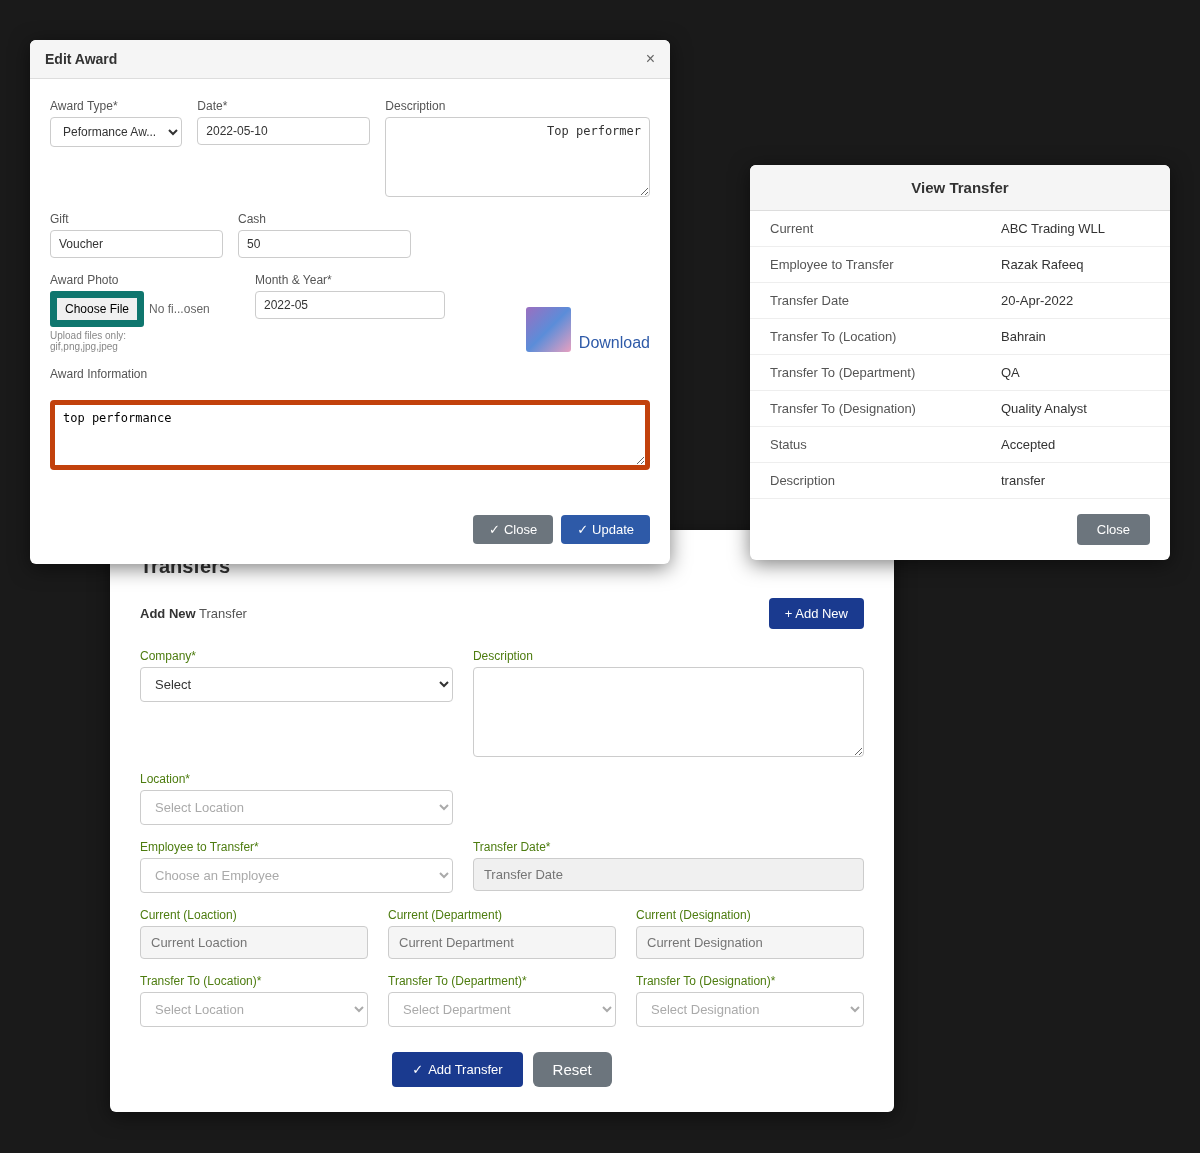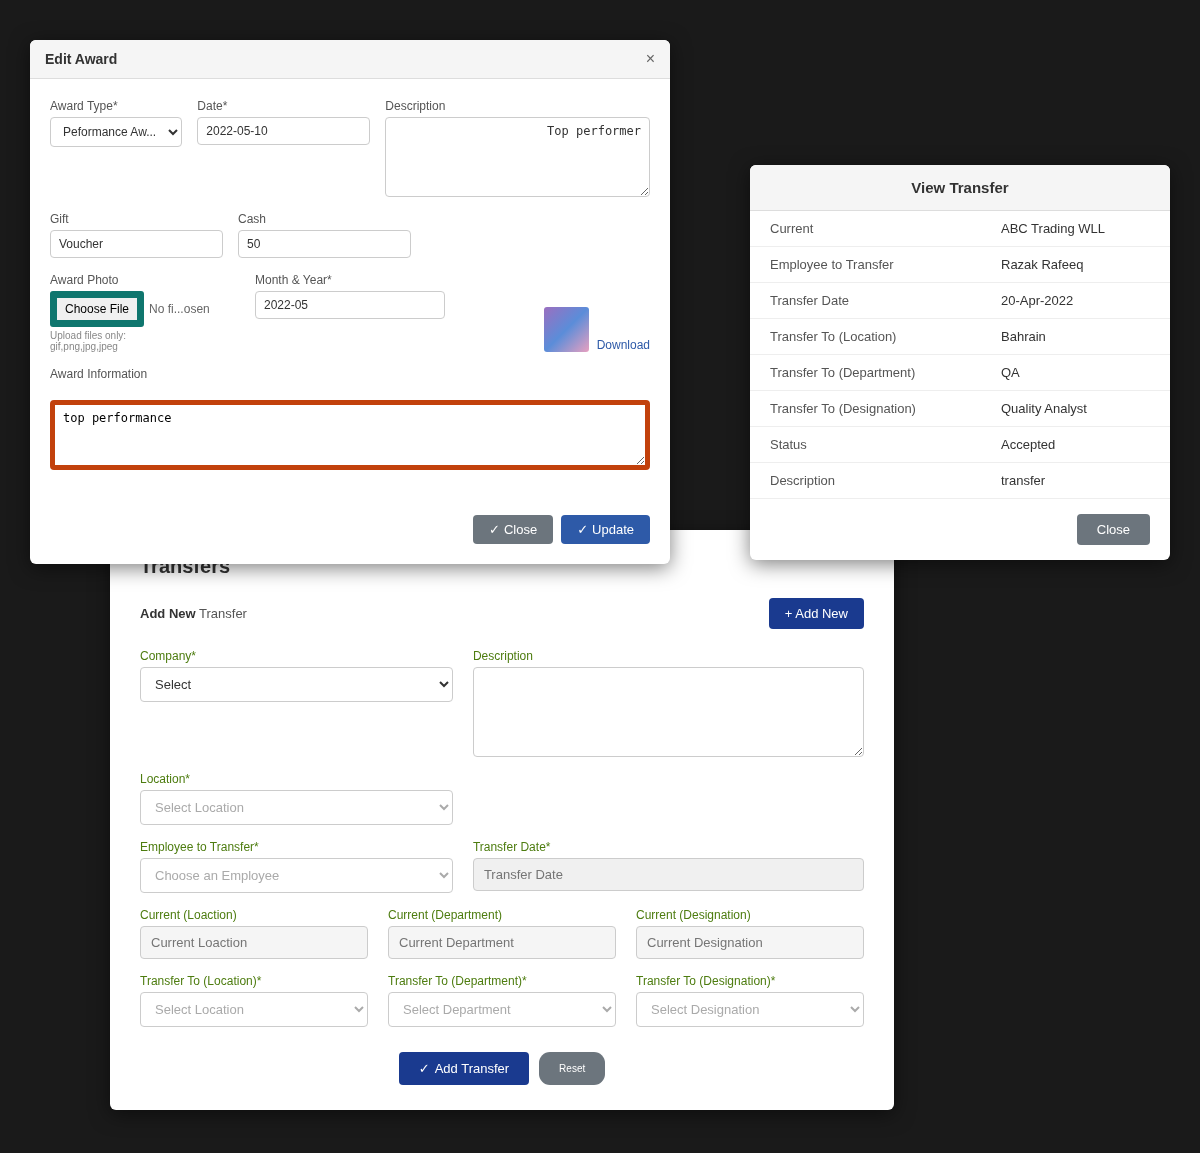--- a/index.html
+++ b/index.html
@@ -153,21 +153,21 @@
       width: 40px;
       height: 40px;
       object-fit: cover;
       border-radius: 3px;
       background: linear-gradient(135deg, #7b6fa0 0%, #5b8dd9 50%, #e8a0c0 100%);
       display: inline-block;
     }
     .download-link {
       color: #2e5aa8;
       text-decoration: none;
-      font-size: 12px;
+      font-size: 16px;
     }
 
     
     .view-transfer-modal {
       position: absolute;
       top: 165px;
       right: 30px;
       width: 420px;
       background: #fff;
       border-radius: 6px;
@@ -326,23 +326,23 @@
       font-size: 13px;
       display: flex;
       align-items: center;
       gap: 5px;
     }
     .btn-reset {
       background: #6c757d;
       color: #fff;
       border: none;
       padding: 9px 20px;
-      border-radius: 11px;
-      cursor: pointer;
-      font-size: 10px;
+      border-radius: 6px;
+      cursor: pointer;
+      font-size: 15px;
     }
   </style>
 </head>
 <body>
 
 <div class="edit-award-modal">
   <div class="modal-header">
     <span class="modal-header-title">Edit Award</span>
     <button class="modal-close-btn">×</button>
   </div>

